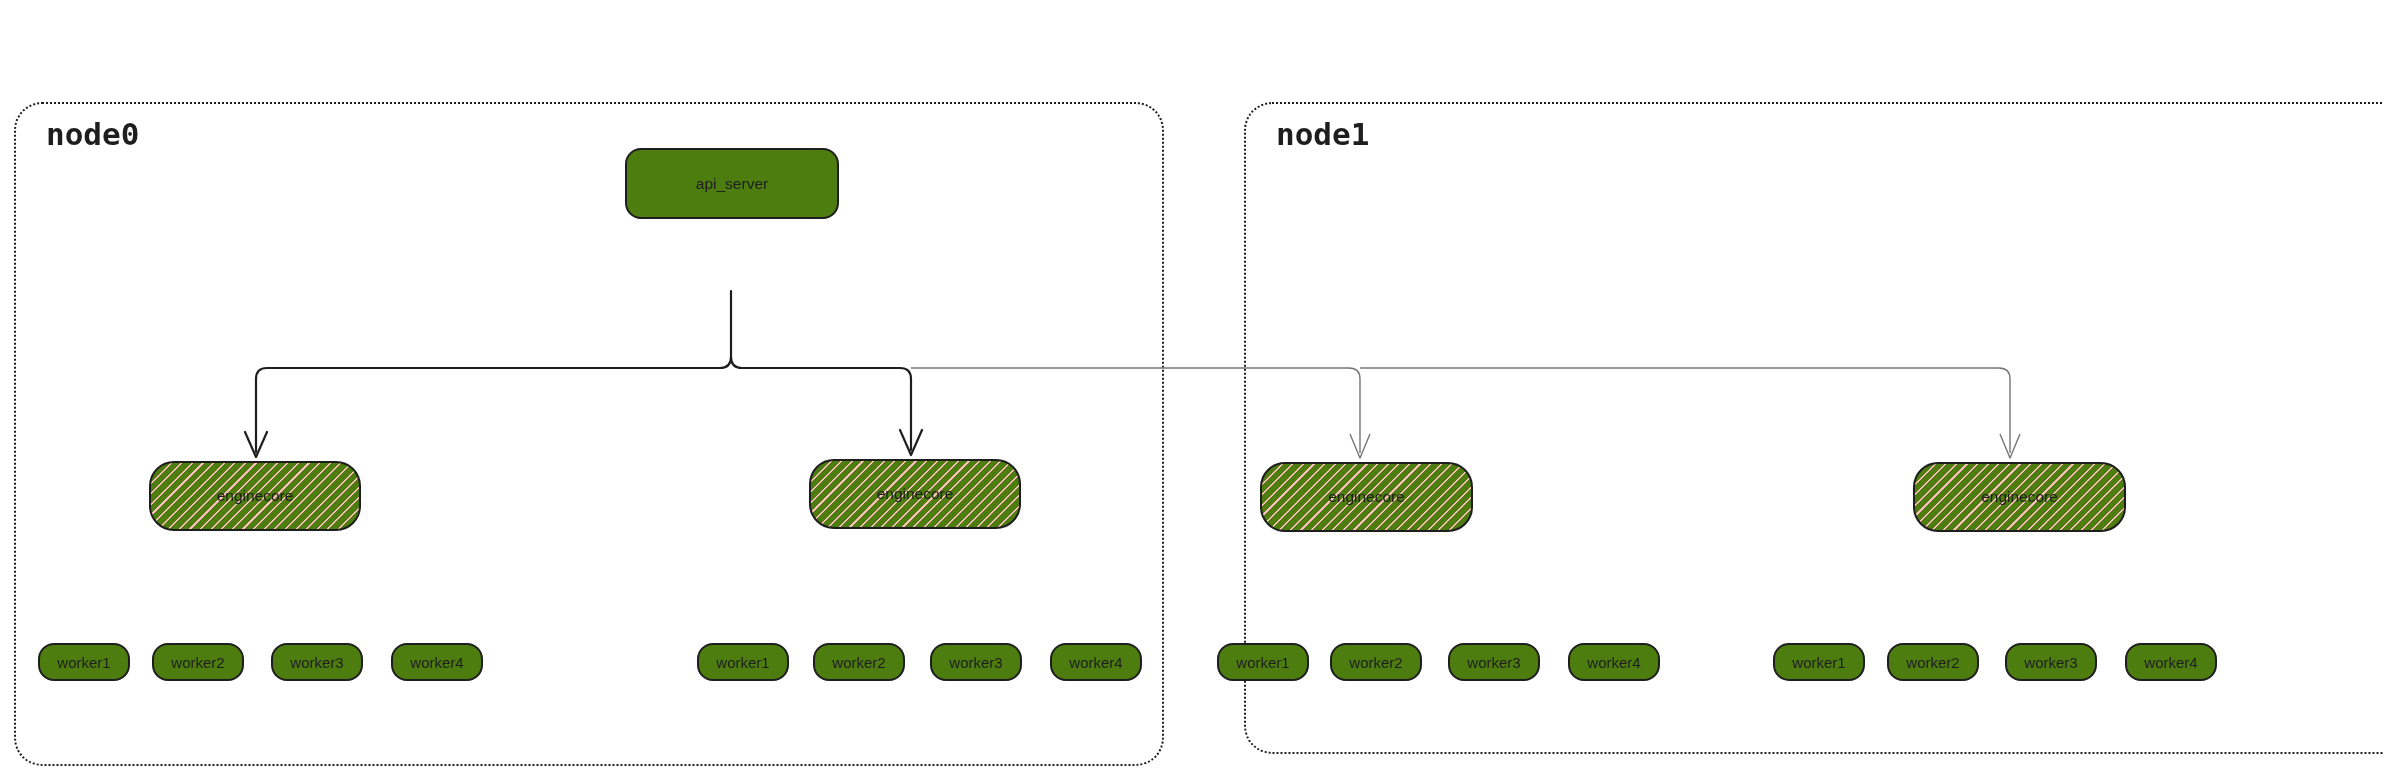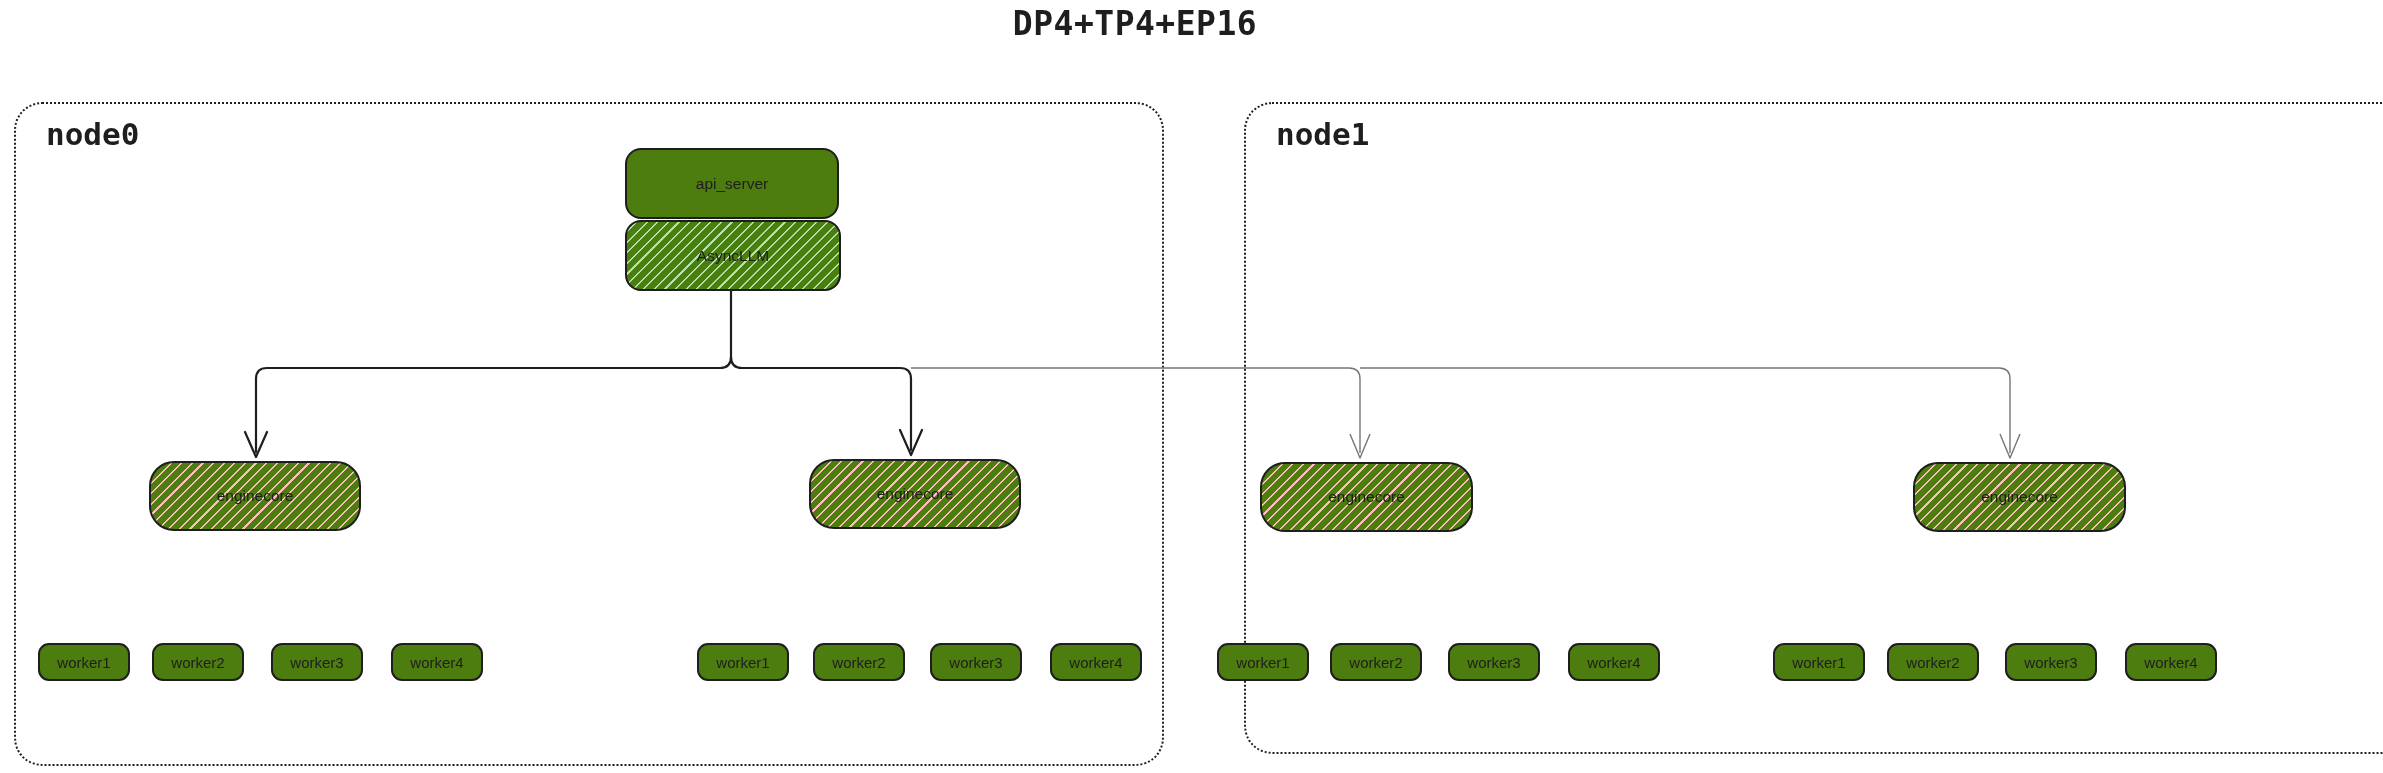--- a/index.html
+++ b/index.html
@@ -57,39 +57,38 @@
   .ec3{left:1260px;top:462px;width:213px;height:70px;}
   .ec4{left:1913px;top:462px;width:213px;height:70px;}
   .hatch-green{
     background-image:repeating-linear-gradient(135deg, rgba(0,0,0,0) 0px, rgba(0,0,0,0) 6px, var(--green-hatch) 6px, var(--green-hatch) 7.5px);
   }
   .hatch-pink{
     background-image:repeating-linear-gradient(135deg, rgba(0,0,0,0) 0px, rgba(0,0,0,0) 6px, var(--pink-hatch) 6px, var(--pink-hatch) 7.5px);
     border-radius:25px;
   }
   .worker{
-    border-radius:11px;
+    border-radius:16px;
     width:92px;height:38px;top:643px;
     font-size:15px;
   }
   
   .w1a{left:38px;}  .w1b{left:152px;} .w1c{left:271px;} .w1d{left:391px;}
   
   .w2a{left:697px;} .w2b{left:813px;} .w2c{left:930px;} .w2d{left:1050px;}
   
   .w3a{left:1217px;} .w3b{left:1330px;} .w3c{left:1448px;} .w3d{left:1568px;}
   
   .w4a{left:1773px;} .w4b{left:1887px;} .w4c{left:2005px;} .w4d{left:2125px;}
 </style>
 </head>
 <body>
 
 <div class="canvas">
 
-  <div class="title">DP4+TP4+EP16</div>
 
   <div class="node-box n0">
     <div class="node-label">node0</div>
   </div>
   <div class="node-box n1">
     <div class="node-label">node1</div>
   </div>
 
   <svg class="connectors" viewBox="0 0 2383 773" xmlns="http://www.w3.org/2000/svg">
 
@@ -99,21 +98,20 @@
     <path class="line-local" d="M 731 357 Q 731 368 742 368 L 900 368 Q 911 368 911 379 L 911 450"></path>
     <path class="line-local" d="M 900 430 L 911 455 L 922 430"></path>
 
     <path class="line-remote" d="M 911 368 L 1349 368 Q 1360 368 1360 379 L 1360 453"></path>
     <path class="line-remote" d="M 1350 434 L 1360 458 L 1370 434"></path>
     <path class="line-remote" d="M 1360 368 L 1999 368 Q 2010 368 2010 379 L 2010 453"></path>
     <path class="line-remote" d="M 2000 434 L 2010 458 L 2020 434"></path>
   </svg>
 
   <div class="box big api-server">api_server</div>
-  <div class="box big asyncllm hatch-green">AsyncLLM</div>
 
   <div class="box big ec1 hatch-pink">enginecore</div>
   <div class="box big ec2 hatch-pink">enginecore</div>
   <div class="box big ec3 hatch-pink">enginecore</div>
   <div class="box big ec4 hatch-pink">enginecore</div>
 
   <div class="box worker w1a">worker1</div>
   <div class="box worker w1b">worker2</div>
   <div class="box worker w1c">worker3</div>
   <div class="box worker w1d">worker4</div>

